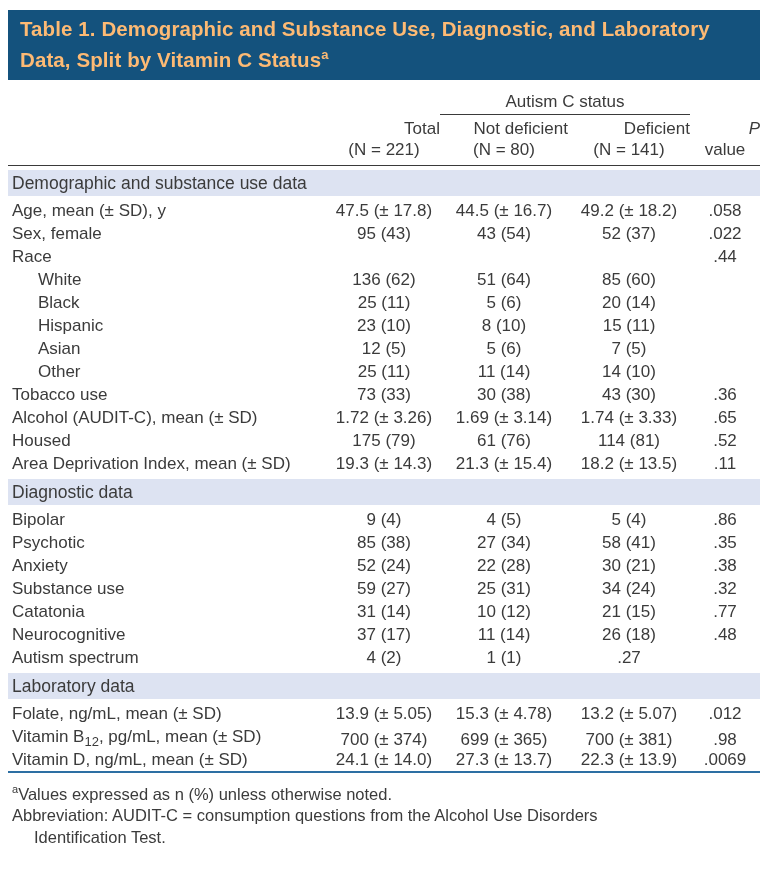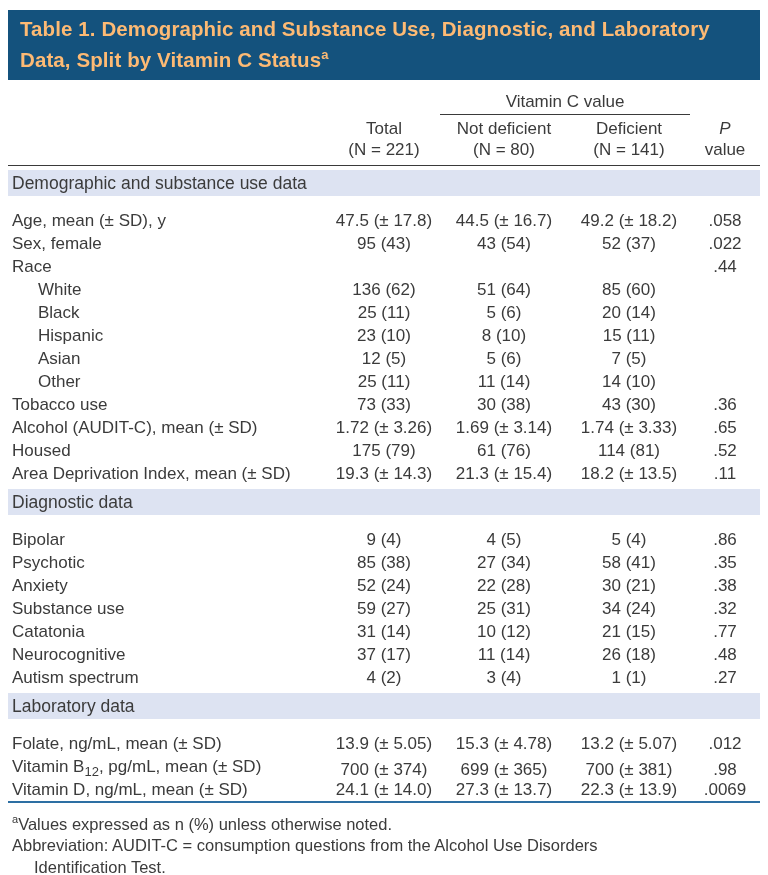--- a/index.html
+++ b/index.html
@@ -34,35 +34,35 @@
 
   
   .thead { margin-top: 12px; font-size: 17px; }
   .spanner-row { display: grid; grid-template-columns: 432px 250px 70px; }
   .spanner {
     text-align: center;
     padding-bottom: 2px;
     border-bottom: 1.5px solid #3a3a3a;
   }
   .col-head { text-align: center; line-height: 21.5px; padding-top: 3px; }
-  .col-head .l1 { display: block; }
+  .col-head .l1 { display: block; text-align: right; }
   .col-head .l2 { display: block; }
   .col-head.p-col .l1 { font-style: italic; }
 
   .black-rule { border-bottom: 1.6px solid #3a3a3a; margin-top: 4px; }
   .blue-rule { border-bottom: 2.6px solid #2d6fa3; }
 
   
   .section-band {
     background: #dde3f2;
     font-size: 17.5px;
     line-height: 26px;
     height: 26px;
     padding-left: 4px;
-    margin: 3px 0 13px 0;
+    margin: 3px 0 3px 0;
   }
   .tbody-first .section-band { margin-top: 4px; }
 
   
   .row { font-size: 17px; line-height: 23px; height: 23px; align-items: center; }
   .row .label { padding-left: 4px; white-space: nowrap; }
   .row .label.indent { padding-left: 30px; }
   .row .num { text-align: center; white-space: nowrap; }
   sub { font-size: 13px; }
 
@@ -84,21 +84,21 @@
 
 <div class="page">
 
   <div class="title-bar">
     <span>Table 1. Demographic and Substance Use, Diagnostic, and Laboratory Data, Split by Vitamin C Status</span><sup>a</sup>
   </div>
 
   <div class="thead">
     <div class="spanner-row">
       <div></div>
-      <div class="spanner">Vitamin C value</div>
+      <div class="spanner">Autism C status</div>
       <div></div>
     </div>
     <div class="grid">
       <div></div>
       <div class="col-head">
         <span class="l1">Total</span>
         <span class="l2">(N = 221)</span>
       </div>
       <div class="col-head">
         <span class="l1">Not deficient</span>
@@ -241,21 +241,20 @@
       <div class="grid row">
         <div class="label">Neurocognitive</div>
         <div class="num">37 (17)</div>
         <div class="num">11 (14)</div>
         <div class="num">26 (18)</div>
         <div class="num">.48</div>
       </div>
       <div class="grid row">
         <div class="label">Autism spectrum</div>
         <div class="num">4 (2)</div>
-        <div class="num">3 (4)</div>
         <div class="num">1 (1)</div>
         <div class="num">.27</div>
       </div>
       <div class="section-band">Laboratory data</div>
       <div class="grid row">
         <div class="label">Folate, ng/mL, mean (± SD)</div>
         <div class="num">13.9 (± 5.05)</div>
         <div class="num">15.3 (± 4.78)</div>
         <div class="num">13.2 (± 5.07)</div>
         <div class="num">.012</div>

